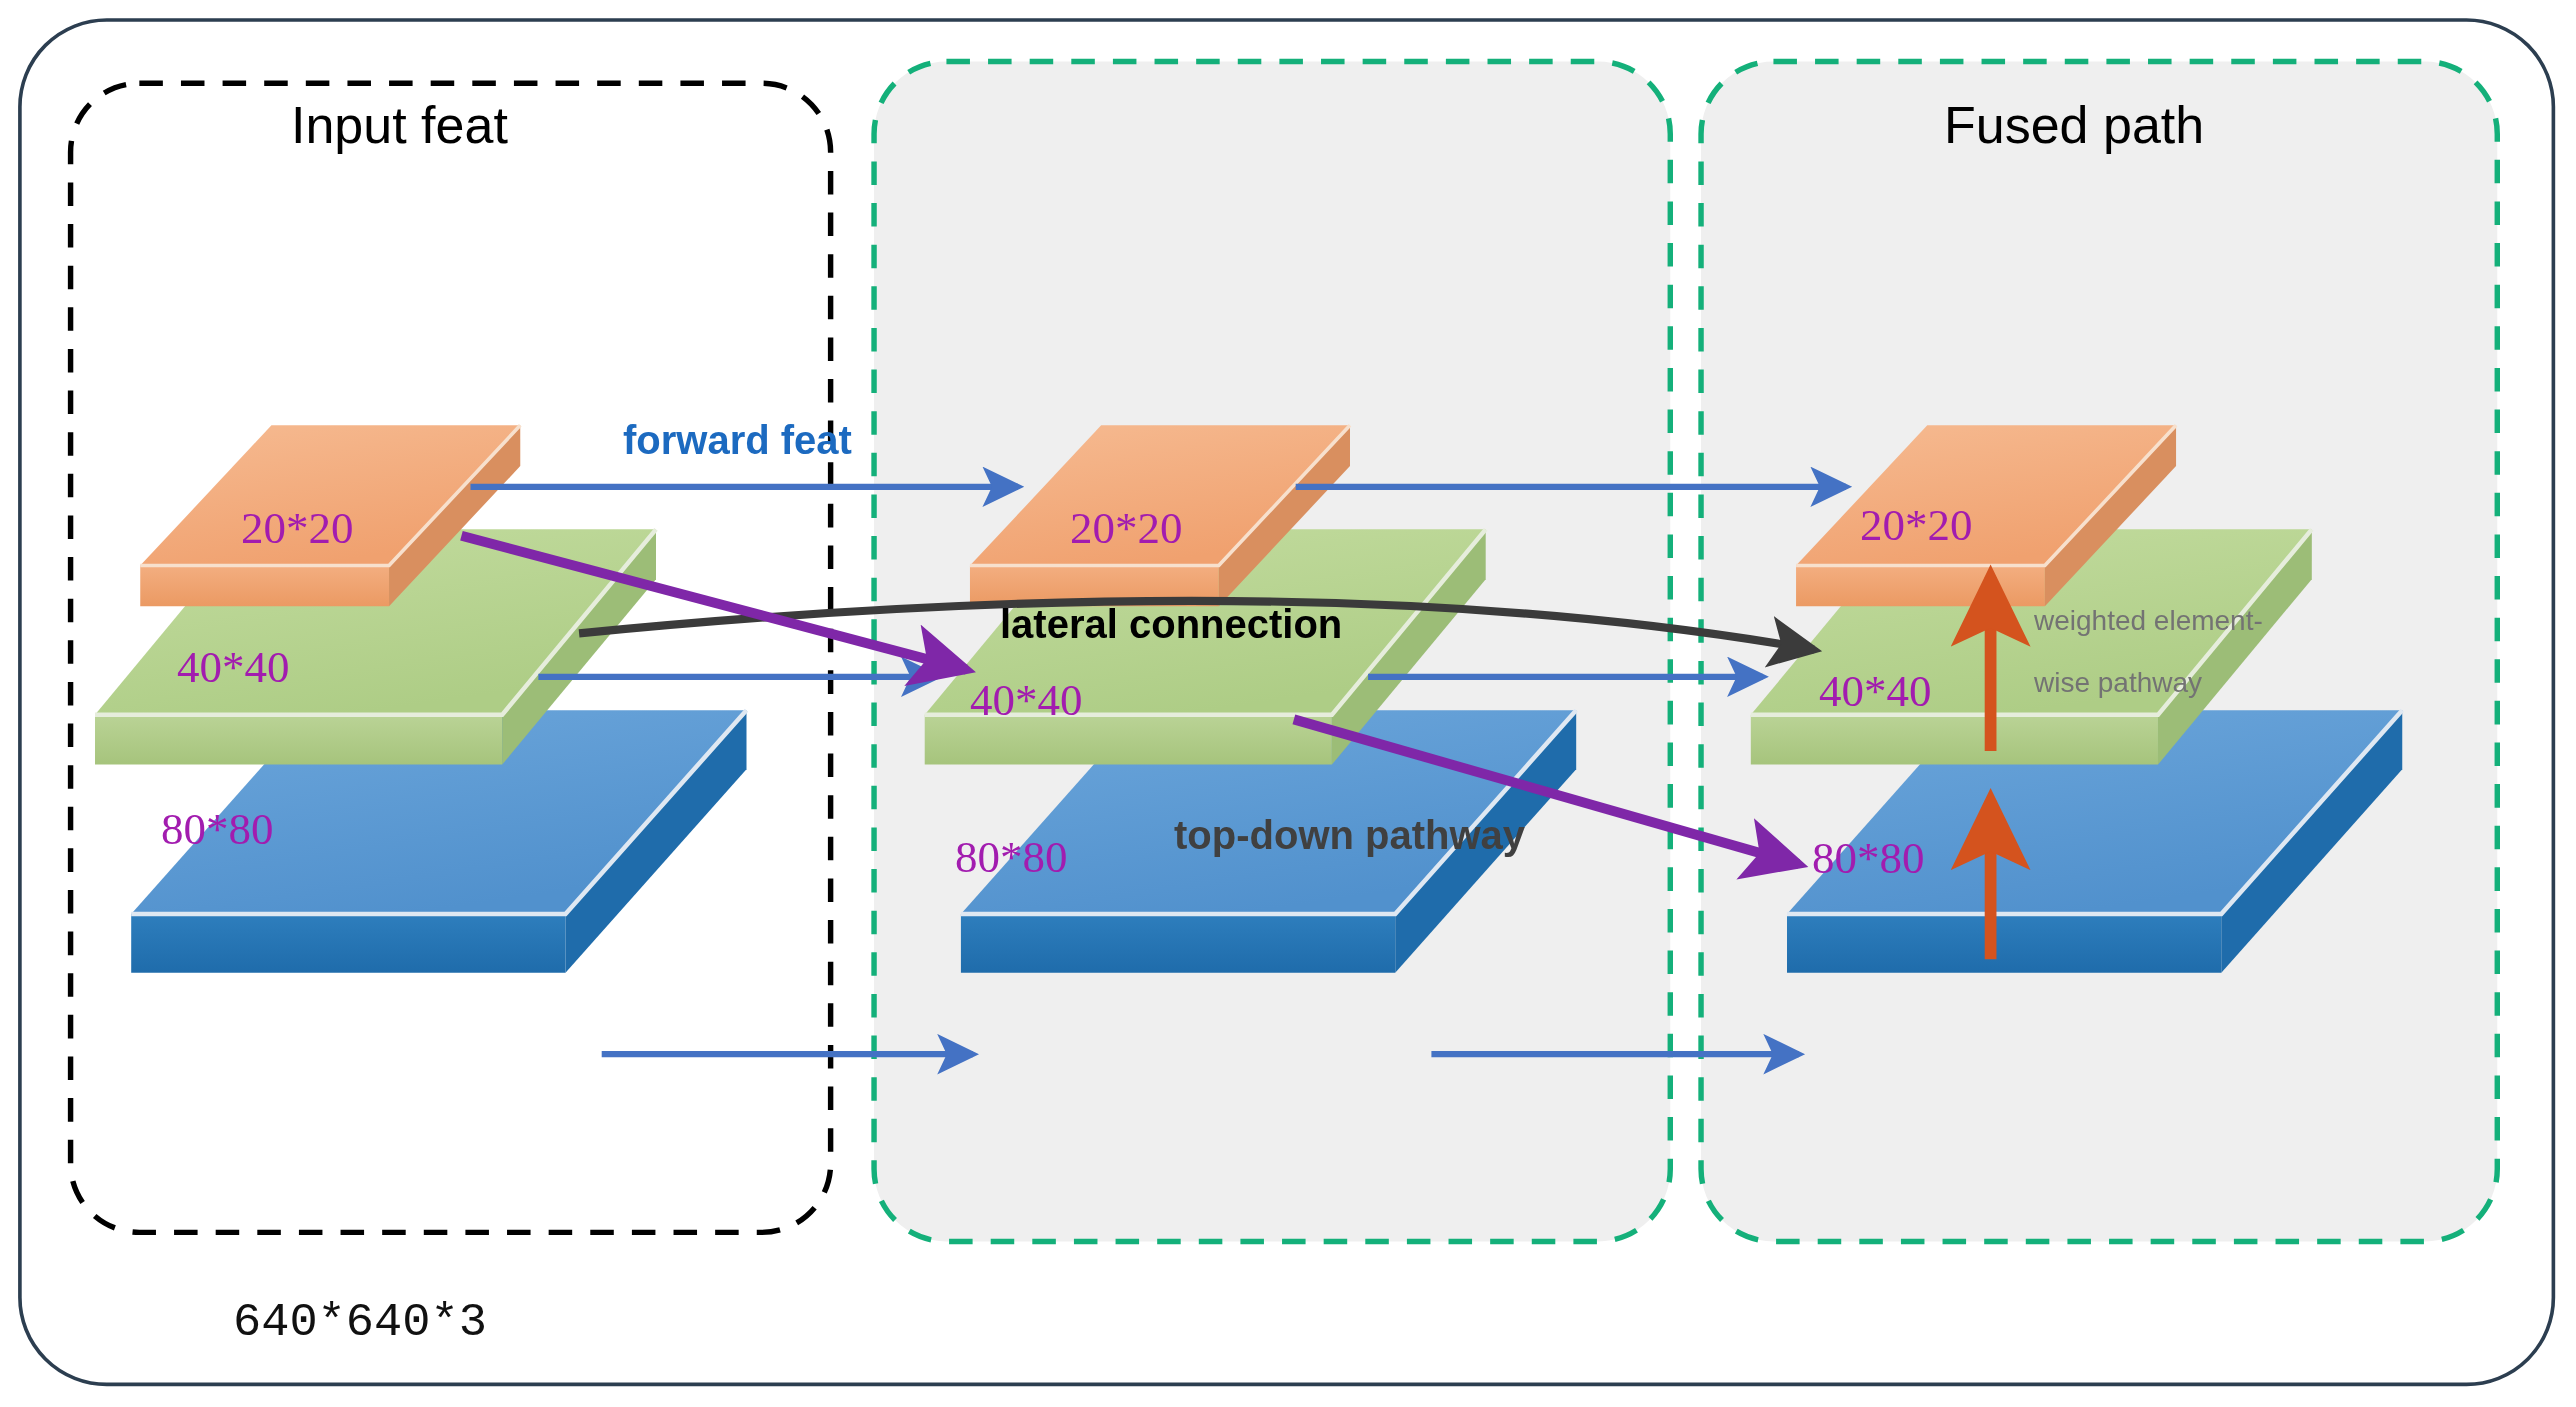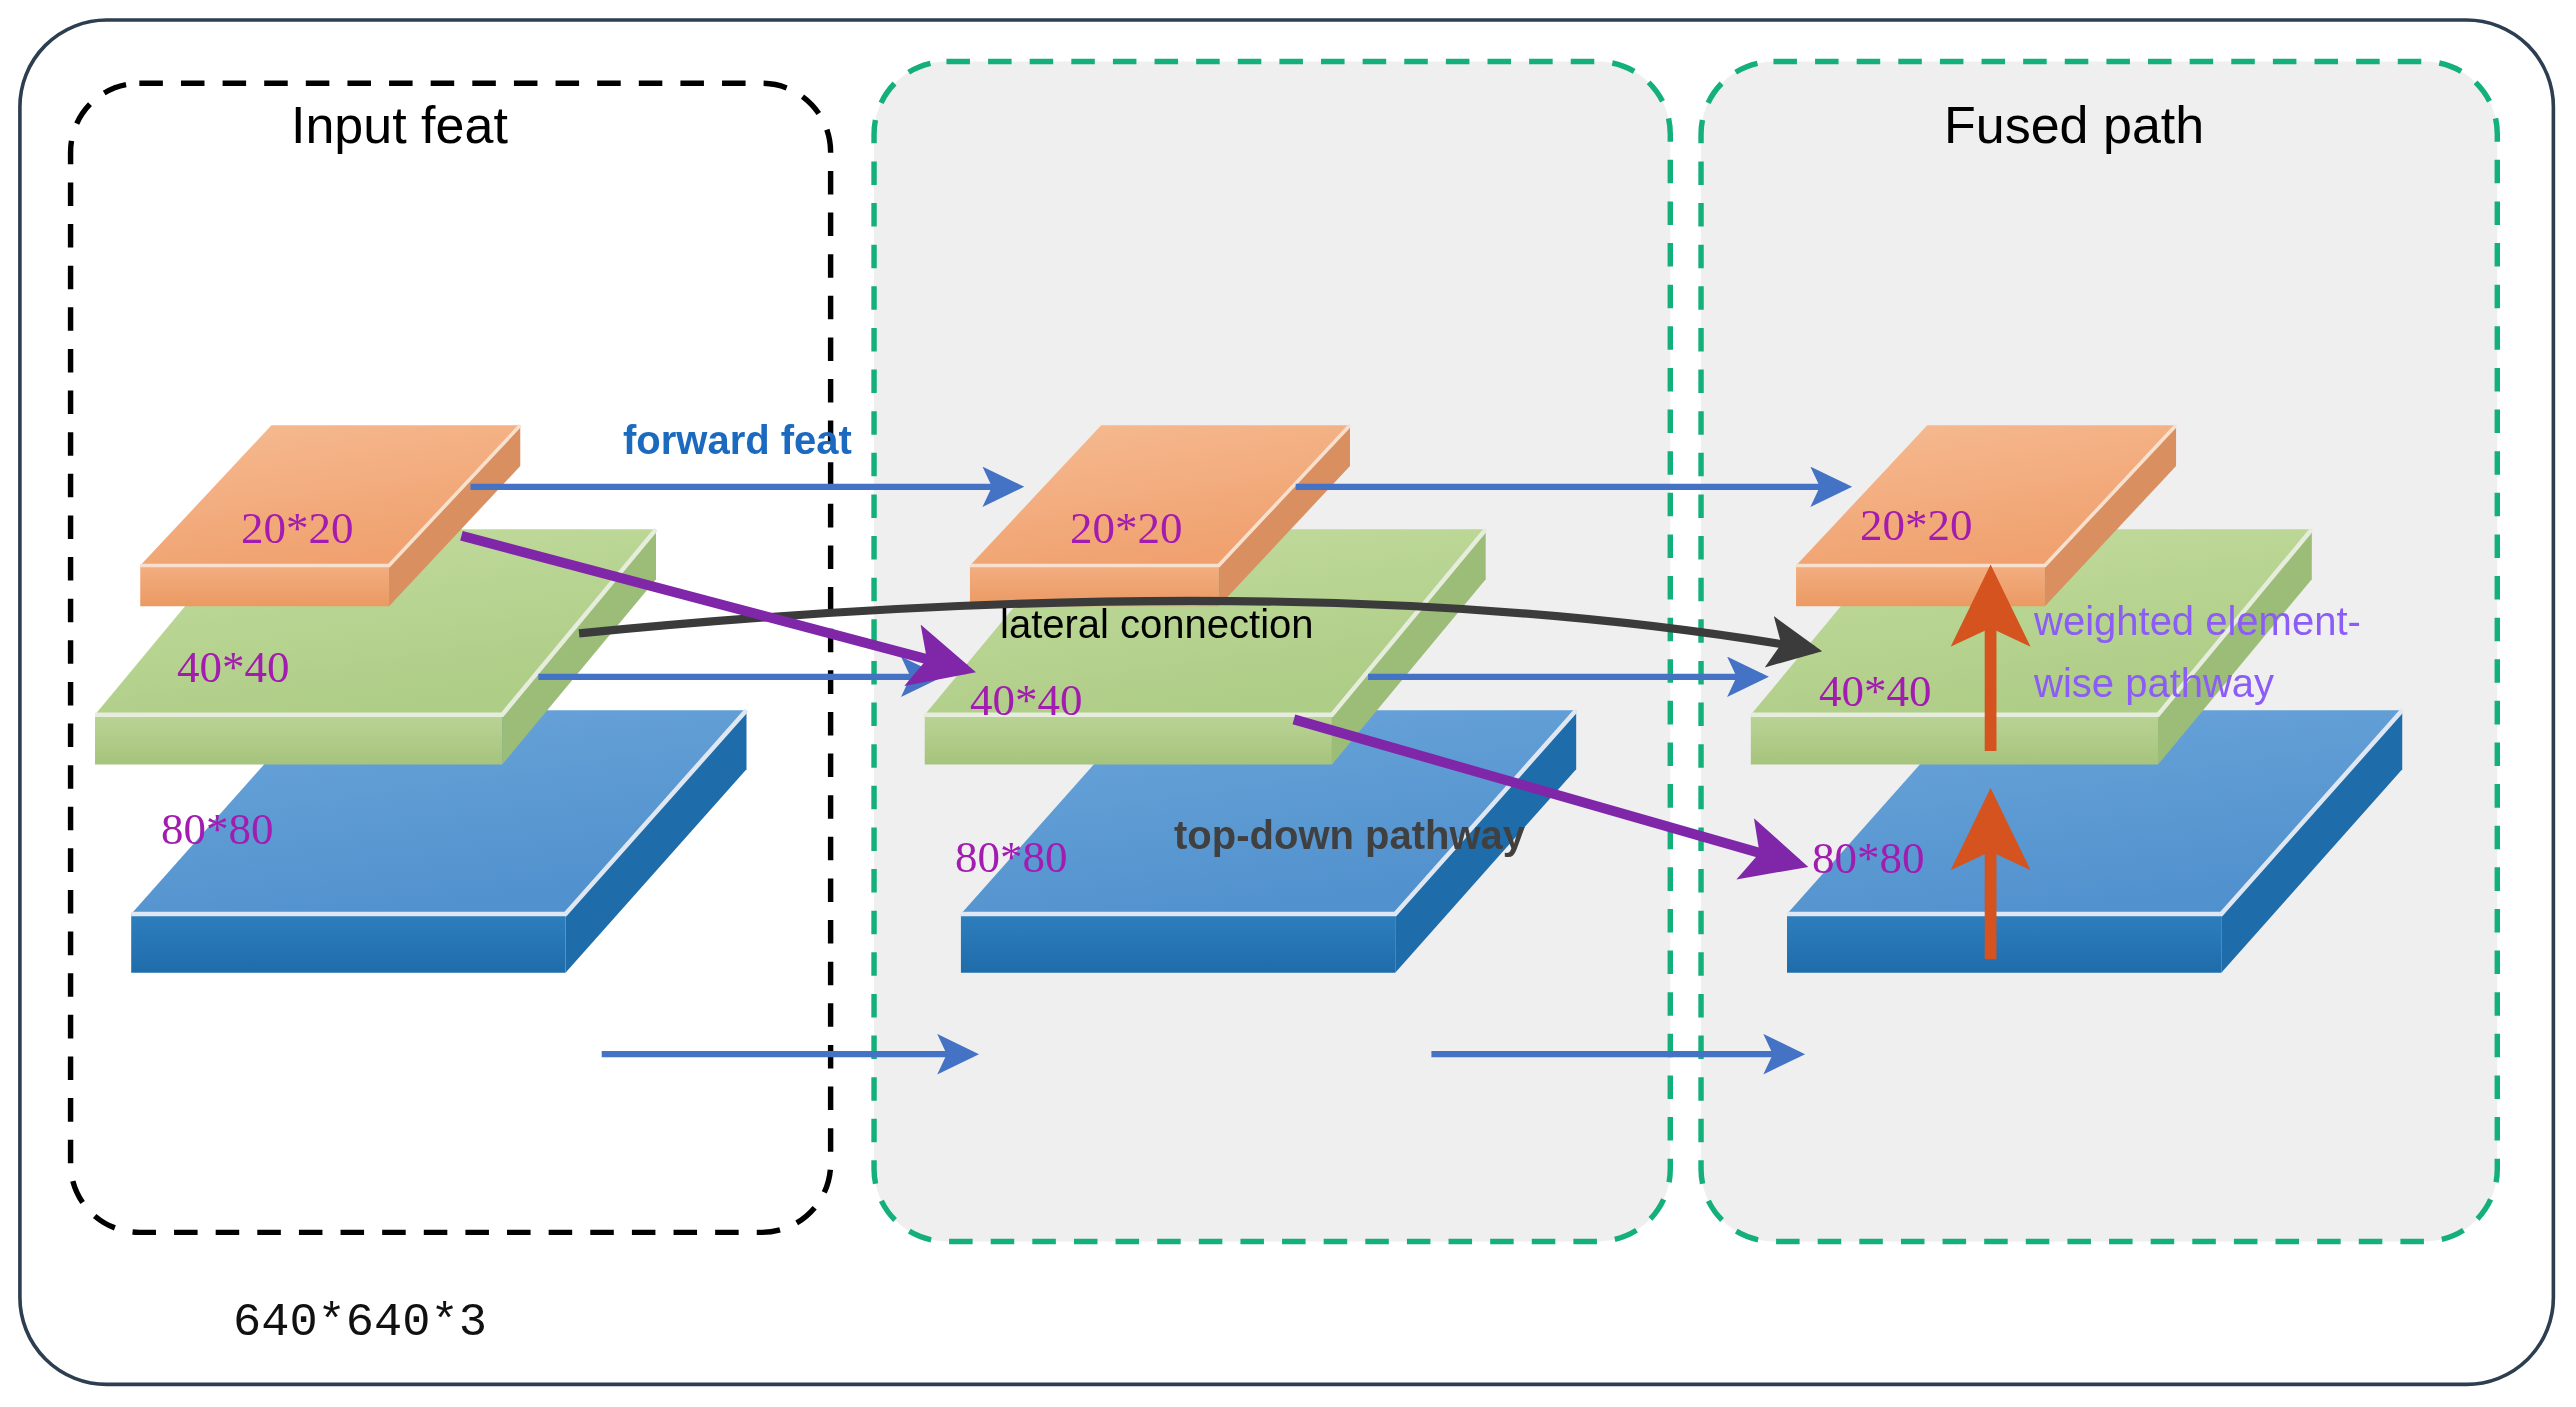--- a/index.html
+++ b/index.html
@@ -4,23 +4,23 @@
 <style>
   html,body{margin:0;padding:0;background:#ffffff;}
   body{font-family:"Liberation Sans",sans-serif;}
   #stage{position:relative;width:2576px;height:1408px;background:#ffffff;overflow:hidden;}
   #svgroot{position:absolute;left:0;top:0;width:2576px;height:1408px;}
   .lbl{position:absolute;white-space:nowrap;}
   .panel-title{font-family:"Liberation Sans",sans-serif;font-size:52px;color:#000000;font-weight:400;}
   .slab-dim{font-family:"Liberation Serif",serif;font-size:45px;color:#a21caf;font-weight:400;letter-spacing:0px;}
   .imgdim{font-family:Liberation Mono, monospace;font-size:47px;color:#111111;}
   .cap-fwd{font-family:"Liberation Sans",sans-serif;font-size:40px;font-weight:bold;color:#1c6ac0;}
-  .cap-lat{font-family:"Liberation Sans",sans-serif;font-size:40px;font-weight:normal;color:#000000;}
+  .cap-lat{font-family:"Liberation Sans",sans-serif;font-size:40px;font-weight:bold;color:#000000;}
   .cap-td{font-family:"Liberation Sans",sans-serif;font-size:40px;font-weight:bold;color:#404040;}
-  .cap-add{font-family:"Liberation Sans",sans-serif;font-size:40px;font-weight:400;color:#8b5cf6;line-height:52px;}
+  .cap-add{font-family:"Liberation Sans",sans-serif;font-size:28px;font-weight:400;color:#737373;line-height:52px;}
 </style>
 </head>
 <body>
 
 <div id="stage">
 
   <svg id="svgroot" viewBox="0 0 2847 1556">
     <defs>
       <marker id="mk-blue" markerWidth="7" markerHeight="7" refX="5.6" refY="3.2" orient="auto">
         <path d="M0,0 L6.6,3.2 L0,6.4 L1.5,3.2 Z" fill="#4472c4"></path>

